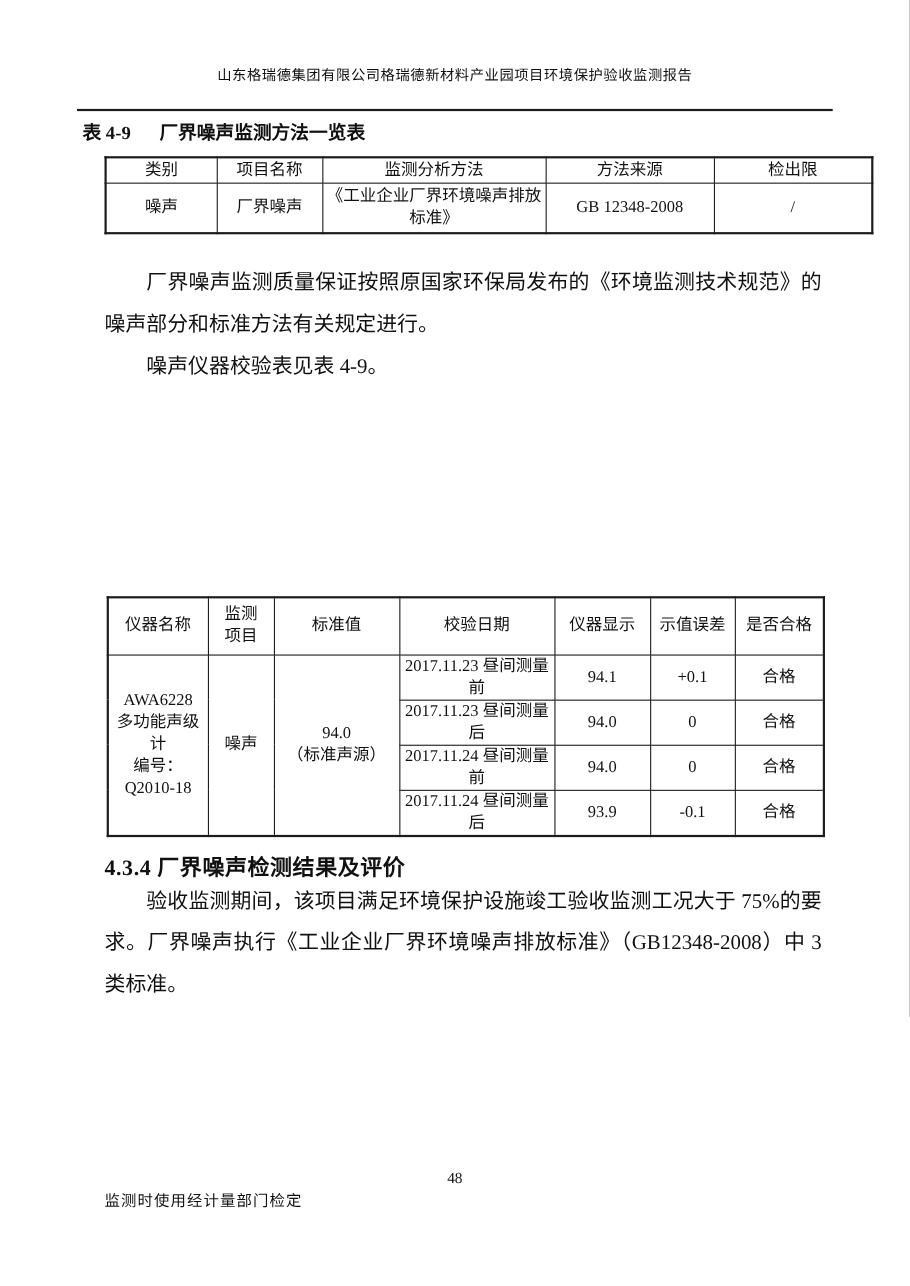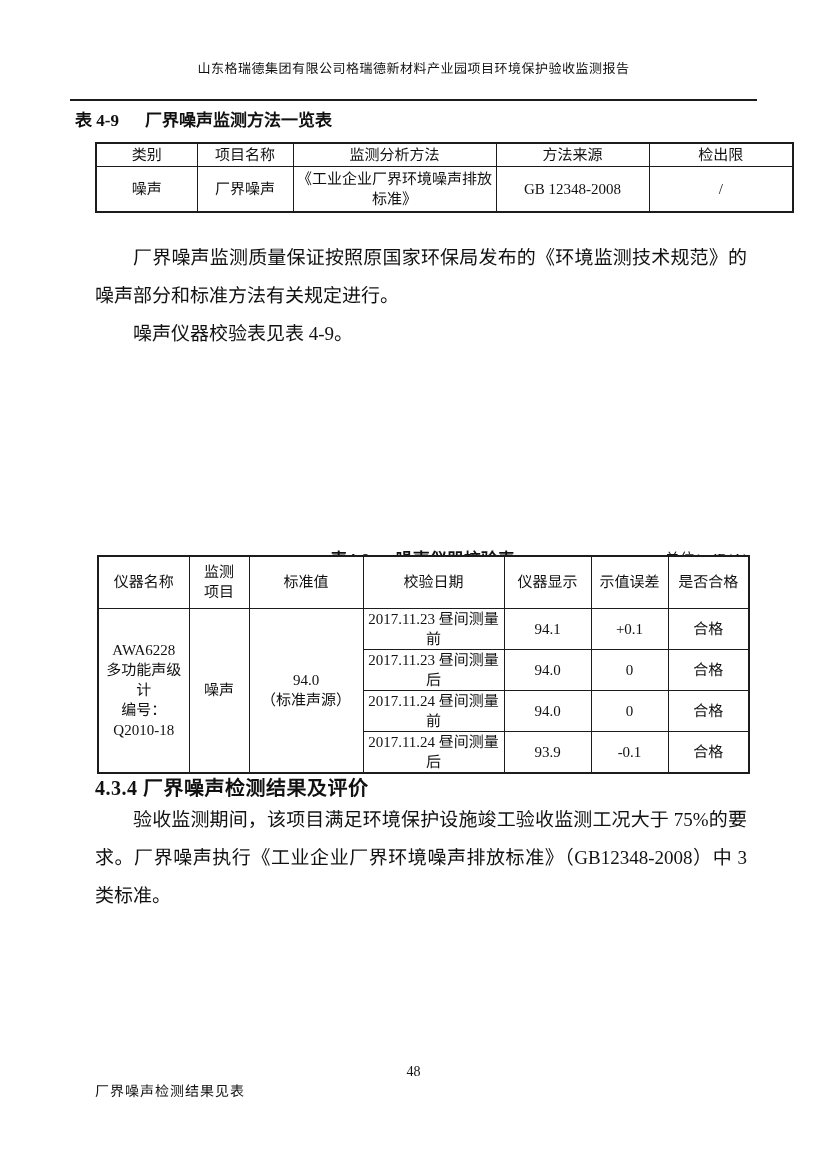--- a/index.html
+++ b/index.html
@@ -64,21 +64,21 @@
     vertical-align: middle;
     font-size: 15px;
     line-height: 20px;
     padding: 1px 2px;
     overflow: hidden;
   }
   .pre-line { white-space: pre-line; }
   .t1 { top: 142px; left: 75px; width: 697px; margin-left: 20px; }
   .t1 .hrow th { height: 22px; }
   .t1 .drow td { height: 45px; }
-  .t2 { top: 555px; left: 97px; width: 651px; }
+  .t2 { top: 542px; left: 97px; width: 651px; }
   .t2 .hrow th { height: 52px; }
   .t2 .drow td { height: 30px; }
   .t2 .date-cell { padding: 0; font-size: 15px; }
   
   .sec-heading {
     position: absolute;
     left: 95px;
     font-size: 20px;
     font-weight: bold;
     white-space: nowrap;
@@ -215,15 +215,15 @@
     </tr>
   </tbody>
     </table>
 
   <div class="sec-heading h434">4.3.4 厂界噪声检测结果及评价</div>
   <div class="body-block sec434-body">
     <p>验收监测期间，该项目满足环境保护设施竣工验收监测工况大于 75%的要求。厂界噪声执行《工业企业厂界环境噪声排放标准》（GB12348-2008）中 3 类标准。</p>
   </div>
 
   <div class="footer-page">48</div>
-  <div class="footer-company">厂界噪声检测结果见表</div>
+  <div class="footer-company">监测时使用经计量部门检定</div>
 
 </div>
 
 </body></html>

